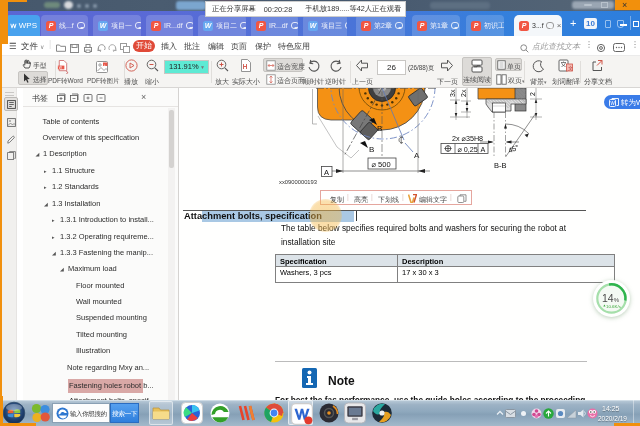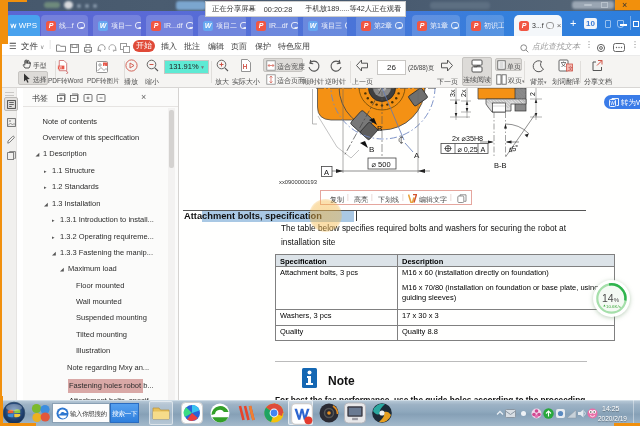--- a/index.html
+++ b/index.html
@@ -356,21 +356,21 @@
     </svg>
   <svg style="position:absolute;left:73px;top:5px;" width="10" height="10" viewBox="0 0 10 10">
       <rect x="1" y="1.5" width="8" height="7" rx="1" fill="none" stroke="#555" stroke-width="0.8"></rect>
       <path d="M3.5 5 h3" stroke="#555" stroke-width="0.7"></path>
     </svg>
   <span style="position:absolute;left:118px;top:4px;font-size:9px;color:#666;">×</span>
 
   <div style="position:absolute;left:145px;top:20px;width:7px;height:292px;background:#f3f2f1;"></div>
   <div style="position:absolute;left:146px;top:22px;width:5px;height:58px;background:#d4d2d0;border-radius:2px;"></div>
 
-  <div class="tree" style="left:19.5px;top:28.5px;">Note of contents</div>
+  <div class="tree" style="left:19.5px;top:28.5px;">Table of contents</div>
   <div class="tree" style="left:19.5px;top:45px;">Overview of this specification</div>
   <div class="arr" style="left:12.5px;top:63px;">◢</div>
     <div class="tree" style="left:20px;top:61px;">1  Description</div>
   <div class="arr" style="left:21px;top:79.5px;">▸</div>
     <div class="tree" style="left:29px;top:77.5px;">1.1  Structure</div>
   <div class="arr" style="left:21px;top:96px;">▸</div>
     <div class="tree" style="left:29px;top:94px;">1.2  Standards</div>
   <div class="arr" style="left:21px;top:112.5px;">◢</div>
     <div class="tree" style="left:29px;top:110.5px;">1.3  Installation</div>
   <div class="arr" style="left:29px;top:129px;">▸</div>
@@ -515,30 +515,22 @@
   <div class="doc" style="left:101px;top:134.5px;font-size:8.3px;">The table below specifies required bolts and washers for securing the robot at</div>
   <div class="doc" style="left:101px;top:148.5px;font-size:8.3px;">installation site</div>
 
   <table id="spectable">
     <tbody>
         <tr class="hd">
           <td style="width:122px;height:11px;">Specification</td>
           <td>Description</td>
         </tr>
     <tr>
-          <td style="height:43px;">Attachment bolts, 3 pcs</td>
-          <td>M16 x 60 (installation directly on foundation)<div style="height:5.5px;"></div>M16 x 70/80 (installation on foundation or base plate, using guiding sleeves)</td>
-        </tr>
-    <tr>
           <td style="height:16px;">Washers, 3 pcs</td>
           <td>17 x 30 x 3</td>
-        </tr>
-    <tr>
-          <td style="height:15.5px;">Quality</td>
-          <td>Quality 8.8</td>
         </tr>
   </tbody>
     </table>
 
   <div class="abs" style="left:95px;top:273px;width:312px;height:1px;background:#bbb;"></div>
   <svg class="abs" style="left:122px;top:280px;" width="15" height="20" viewBox="0 0 15 20">
     <rect x="0" y="0" width="15" height="20" rx="1.5" fill="#1467b3"></rect>
     <circle cx="7.5" cy="4.6" r="2" fill="#fff"></circle>
     <path d="M5 8 h4 v7 h2 v2 H4 v-2 h2 v-5 H5 Z" fill="#fff"></path>
   </svg>

